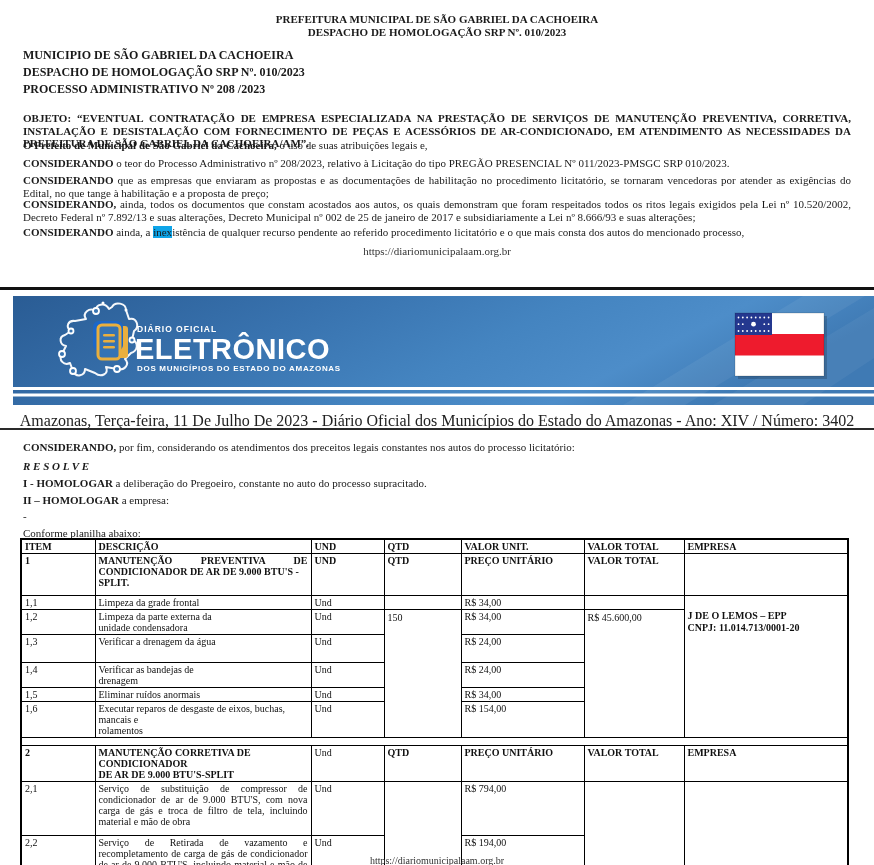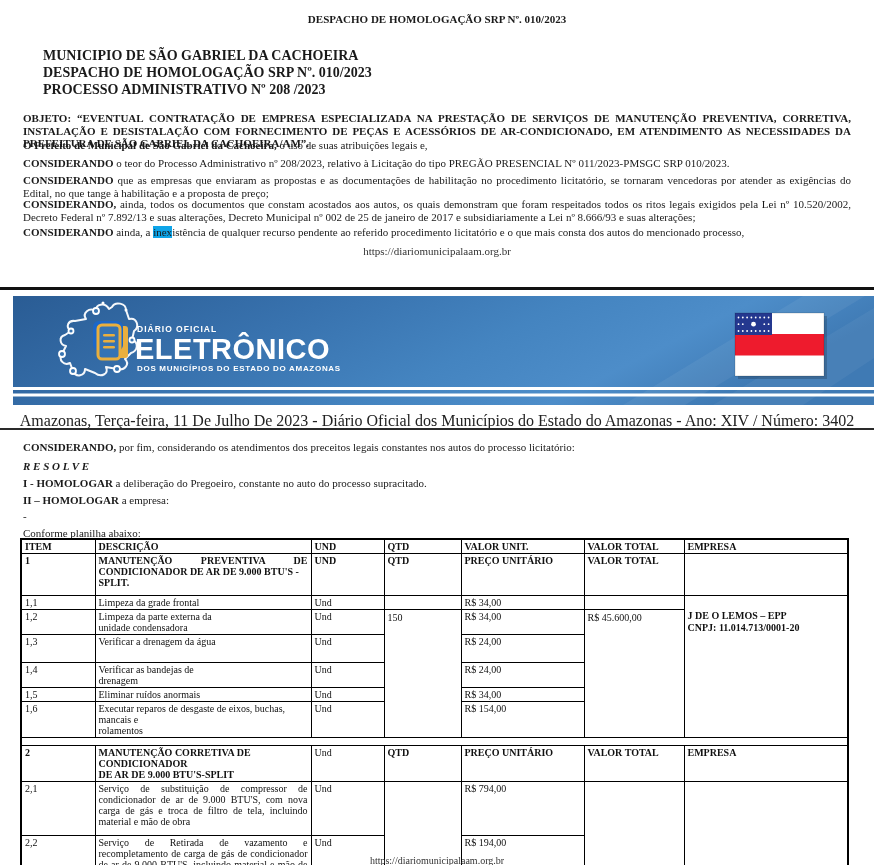--- a/index.html
+++ b/index.html
@@ -1,21 +1,21 @@
 <!DOCTYPE html>
 <html><head>
 <meta charset="utf-8">
 <style>
   html,body{margin:0;padding:0;background:#fff;}
   body{width:874px;height:865px;position:relative;overflow:hidden;
        font-family:"Liberation Serif","DejaVu Serif",serif;color:#1a1a1a;}
   .abs{position:absolute;left:23px;right:23px;}
   .b{font-weight:bold;}
   .hdr{font-weight:bold;font-size:11px;line-height:12.5px;text-align:center;}
-  .meta{font-weight:bold;font-size:14px;line-height:17px;margin-left:20px;}
+  .meta{font-weight:bold;font-size:12px;line-height:17px;}
   .par{font-size:11px;line-height:12.5px;text-align:justify;}
   .par .lead{font-weight:bold;}
   .hl{background:#0ea5e9;}
   .urlline{font-size:11px;text-align:center;color:#333;}
   .urlline a{color:#333;text-decoration:none;}
   .pagesep{position:absolute;left:0;right:0;top:287px;height:2.5px;background:#111;}
   .bannerwrap{position:absolute;left:13px;top:296px;width:725px;height:109px;}
   .dateline{position:absolute;left:0;right:0;top:412px;text-align:center;font-size:16px;color:#222;}
   .rule{position:absolute;left:0;right:0;top:428px;height:1.5px;background:#2a2a2a;}
   .resolve{font-weight:bold;font-size:11px;font-style:italic;}
@@ -33,20 +33,21 @@
   .qtop{padding-top:2px;}
   .boturl{position:absolute;left:0;right:0;top:855px;text-align:center;font-size:10px;color:#333;}
   .boturl a{color:#333;text-decoration:none;}
 </style>
 </head>
 <body>
 
 <div>
 
   <div class="hdr abs" style="top:13px">
+    <div>PREFEITURA MUNICIPAL DE SÃO GABRIEL DA CACHOEIRA</div>
     <div>DESPACHO DE HOMOLOGAÇÃO SRP Nº. 010/2023</div>
   </div>
 
   <div class="meta abs" style="top:47px">
     <div>MUNICIPIO DE SÃO GABRIEL DA CACHOEIRA</div>
     <div>DESPACHO DE HOMOLOGAÇÃO SRP Nº. 010/2023</div>
     <div>PROCESSO ADMINISTRATIVO Nº 208 /2023</div>
   </div>
 
   <div class="par abs b" style="top:112px">OBJETO: “EVENTUAL CONTRATAÇÃO DE EMPRESA ESPECIALIZADA NA PRESTAÇÃO DE SERVIÇOS DE MANUTENÇÃO PREVENTIVA, CORRETIVA, INSTALAÇÃO E DESISTALAÇÃO COM FORNECIMENTO DE PEÇAS E ACESSÓRIOS DE AR-CONDICIONADO, EM ATENDIMENTO AS NECESSIDADES DA PREFEITURA DE SÃO GABRIEL DA CACHOEIRA/AM”.</div>

